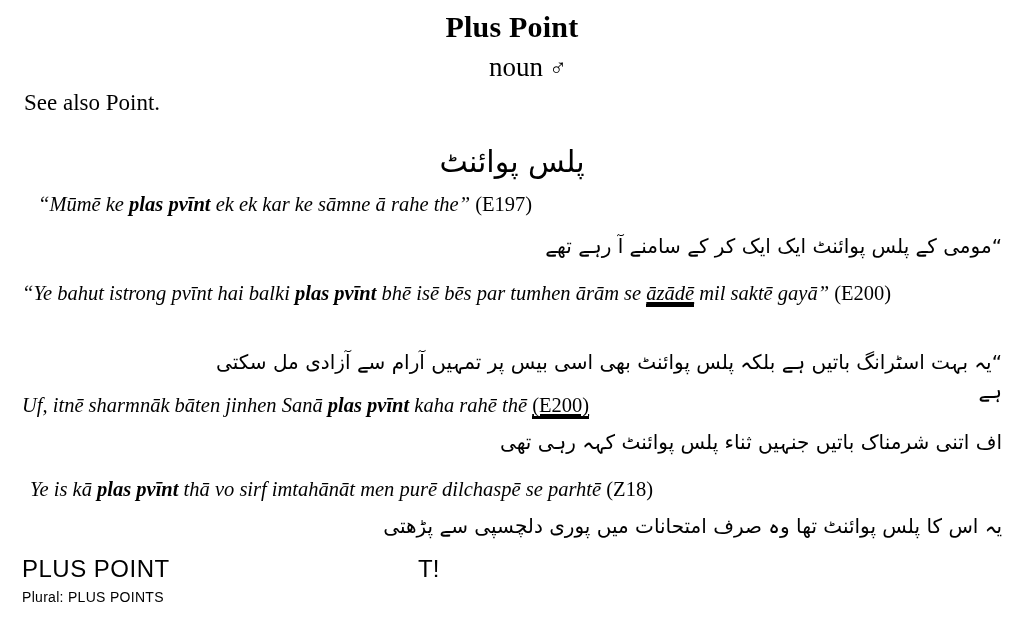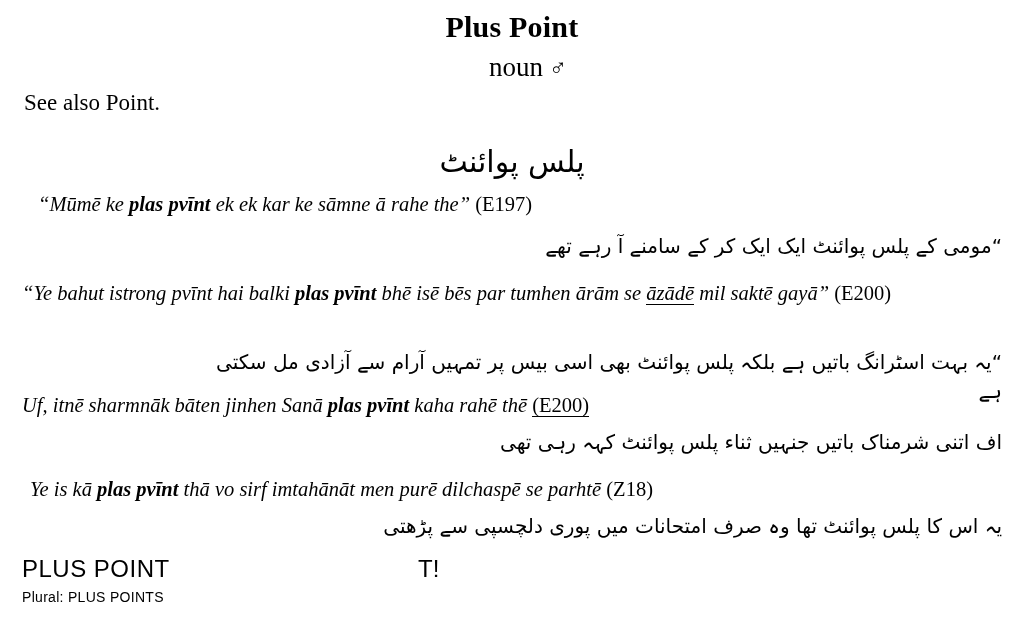--- a/index.html
+++ b/index.html
@@ -78,21 +78,22 @@
     line-height: 1.32;
   }
   .ex b {
     font-weight: bold;
     font-style: italic;
   }
   .ex .ref {
     font-style: normal;
   }
   .ex .uline {
-    border-bottom: 1px solid #000000;
+    border-bottom: 3px solid #000000;
+    text-decoration: underline;
   }
 
   .urdu {
     position: absolute;
     right: 22px;
     direction: rtl;
     text-align: right;
     font-size: 20px;
     font-family: "DejaVu Sans", sans-serif;
     line-height: 1.45;

